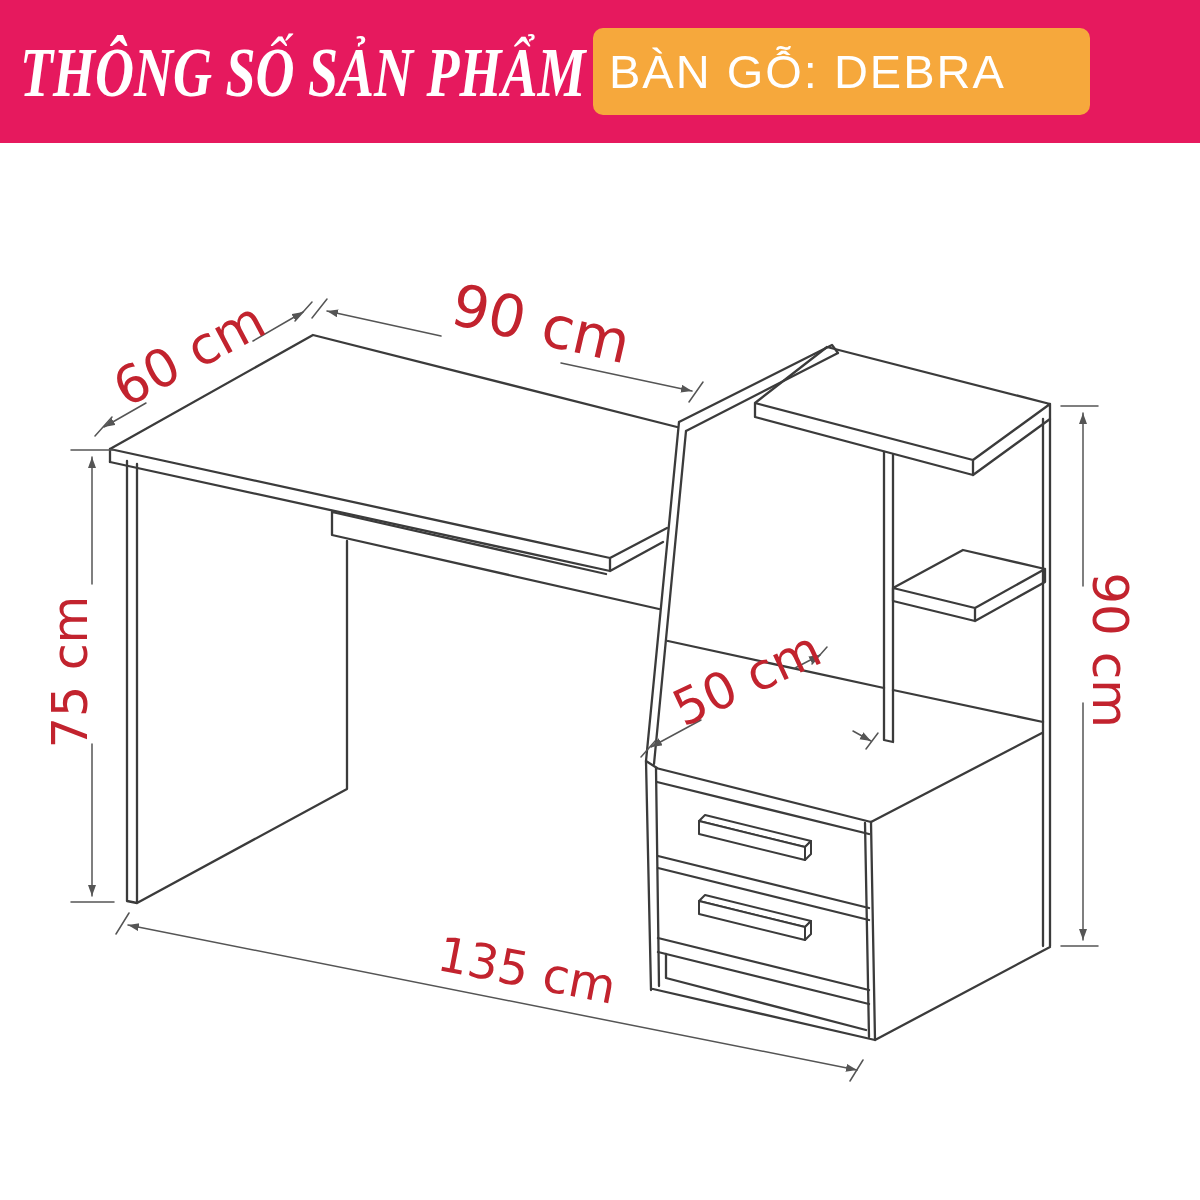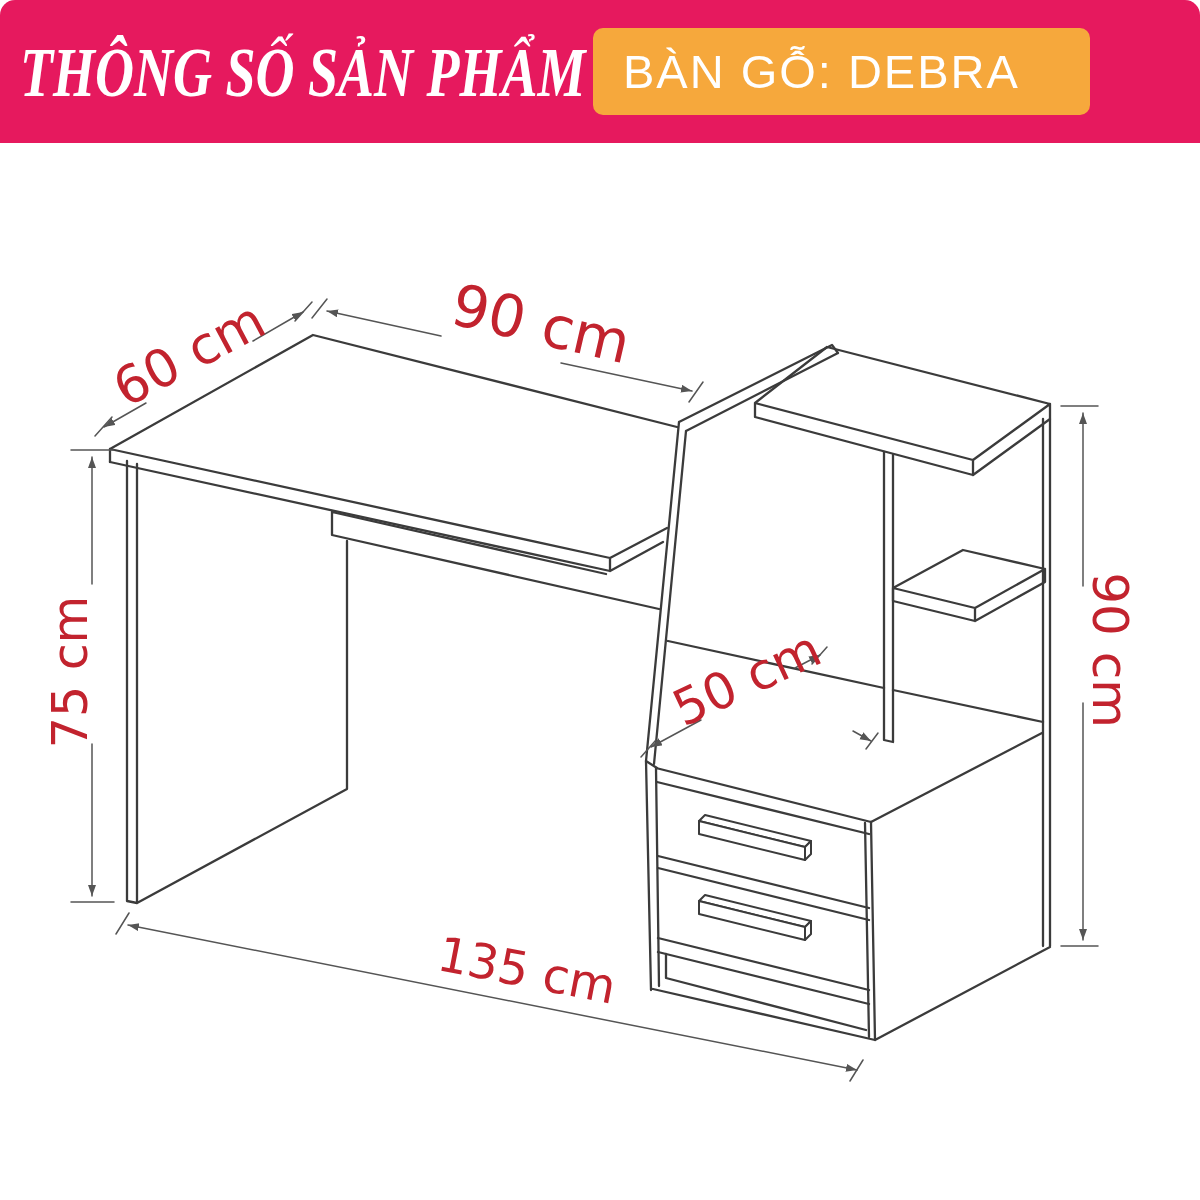--- a/index.html
+++ b/index.html
@@ -1,30 +1,30 @@
 <!DOCTYPE html>
 <html style="--banner: #E6195E; --badge: #F6A83C; --dimension: #C2232E; --line: #3B3B3B; --dim-line: #555555; --background: #FFFFFF; --text: #FFFFFF;"><head>
 <meta charset="utf-8">
 <style>
   :root{
     --banner:#E6195E; --badge:#F6A83C; --dimension:#C2232E;
     --line:#3B3B3B; --dim-line:#555555; --background:#FFFFFF; --text:#FFFFFF;
   }
   html,body{margin:0;padding:0;}
-  .page{position:relative;width:1200px;height:1200px;background:var(--background);overflow:hidden;border-radius:15px;}
+  .page{position:relative;width:1200px;height:1200px;background:var(--background);overflow:hidden;}
   .banner{position:absolute;left:0;top:0;width:1200px;height:143px;background:var(--banner);}
   .page-title{
     position:absolute;left:20px;top:0;height:143px;display:flex;align-items:center;
     font-family:"Liberation Serif",serif;font-style:italic;font-weight:bold;
     font-size:54px;color:var(--text);letter-spacing:0px;white-space:nowrap;
     transform:scaleY(1.3);transform-origin:50% 50%;
   }
   .product-badge{
     position:absolute;left:593px;top:28px;width:497px;height:87px;border-radius:10px;
-    background:var(--badge);display:flex;align-items:center;box-sizing:border-box;padding-left:30px;
+    background:var(--badge);display:flex;align-items:center;box-sizing:border-box;padding-left:16px;
   }
   .product-badge span{
     font-family:"Liberation Sans",sans-serif;font-size:47px;color:var(--text);
     letter-spacing:2px;white-space:nowrap;
   }
   .drawing{position:absolute;left:0;top:0;width:1200px;height:1200px;}
   .furn{fill:none;stroke:var(--line);stroke-width:2.3;stroke-linecap:round;stroke-linejoin:round;}
   .handle{fill:#ffffff;stroke:var(--line);stroke-width:2;stroke-linejoin:round;}
   .dim{fill:none;stroke:var(--dim-line);stroke-width:1.5;stroke-linecap:round;}
   .dim-label{

